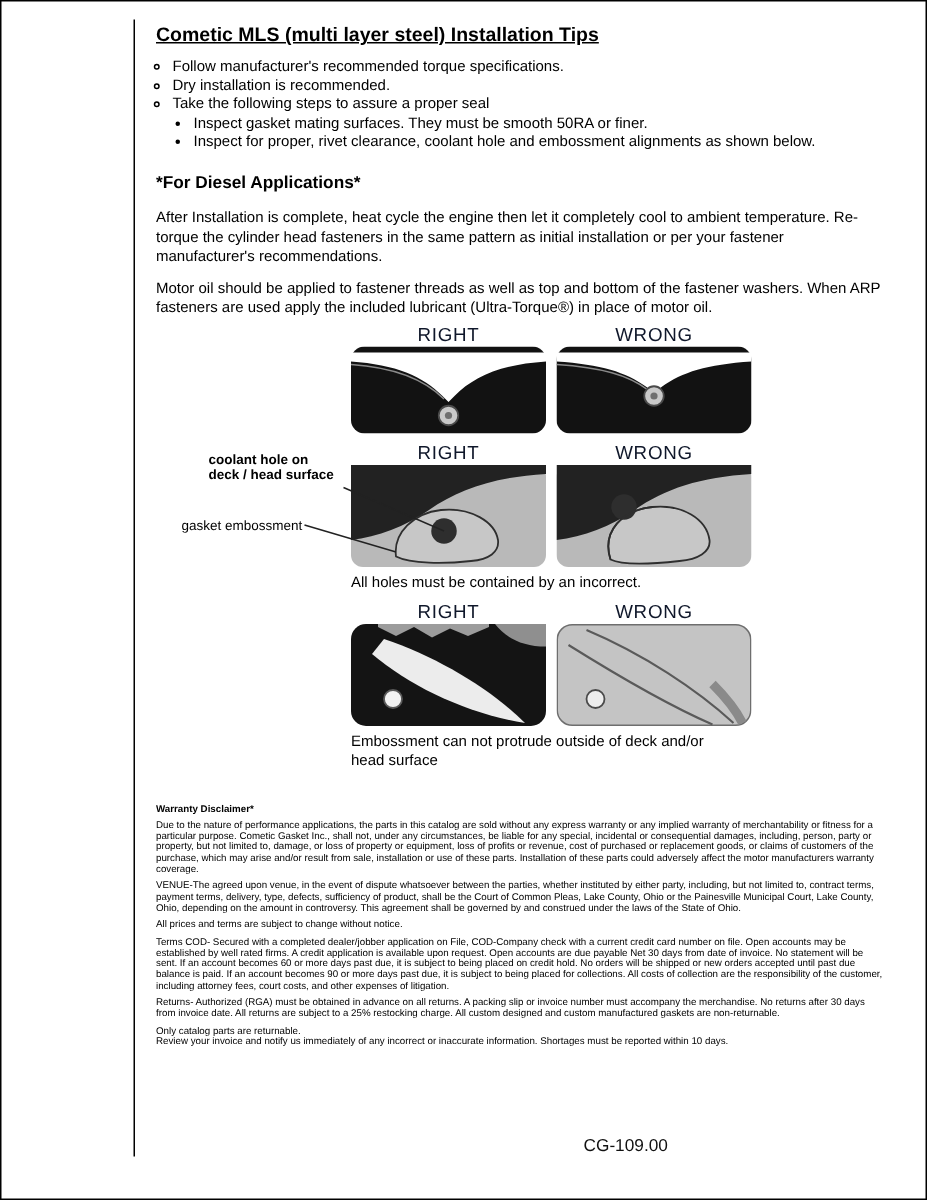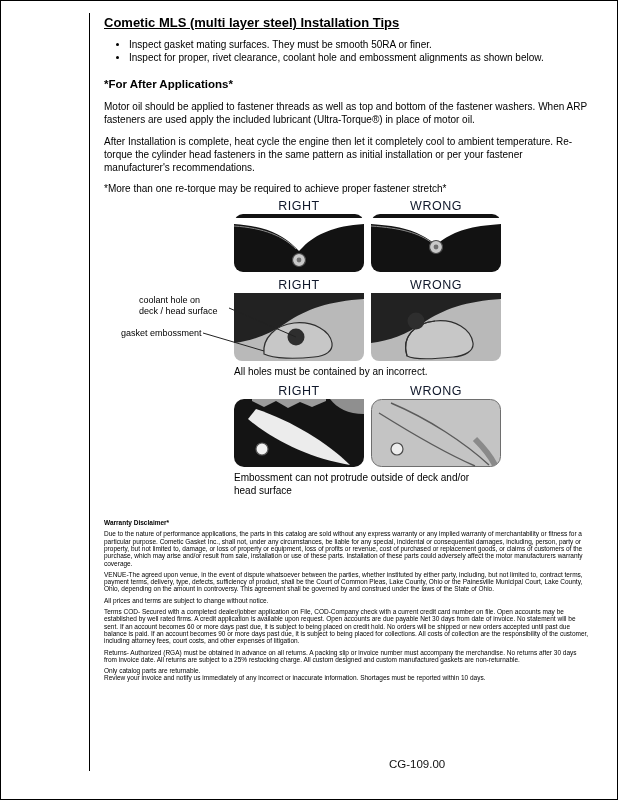--- a/index.html
+++ b/index.html
@@ -22,48 +22,52 @@
   .diag-row { margin-top:6px; }
   .diag-row.first { margin-top:0; }
   .labels { display:flex; gap:7px; height:15px; }
   .labels span { width:130px; text-align:center; font-size:12.5px; color:#0f172a; letter-spacing:0.5px; }
   .imgs { display:flex; gap:7px; }
   .imgs svg { display:block; }
   .caption { font-size:10px; margin-top:4px; line-height:13px; }
   .caption.wrap { width:252px; }
   .row2 { position:relative; }
   .ann { position:absolute; font-size:9px; line-height:10.5px; color:#000; }
-  .ann1 { left:-95px; top:17px; width:92px; }
+  .ann1 { left:-95px; top:6px; width:92px;font-weight:bold; }
   .ann2 { left:-113px; top:50px; width:95px; }
   .ann-lines { position:absolute; left:-120px; top:10px; pointer-events:none; }
 
   .legal { margin-top:22px; width:486px; font-size:6.5px; line-height:7.3px; }
   .legal-h { font-weight:bold; margin:0 0 4px 0; }
   .legal p { margin:0 0 4px 0; }
   .legal p.tight { margin-bottom:0; }
   .doc-num { position:absolute; left:388px; top:757px; font-size:11.5px; color:#111; }
 </style>
 </head>
 <body>
 
 <div class="page">
   <div class="left-rule"></div>
 
   <div class="content">
     <h1 class="title">Cometic MLS (multi layer steel) Installation Tips</h1>
 
+    <ul class="lvl1">
+      <li>Follow manufacturer's recommended torque specifications.</li>
+      <li>Dry installation is recommended.</li>
+      <li>Take the following steps to assure a proper seal</li>
+    </ul>
     <ul class="lvl2">
       <li>Inspect gasket mating surfaces.  They must be smooth 50RA or finer.</li>
       <li>Inspect for proper, rivet clearance, coolant hole and embossment alignments as shown below.</li>
     </ul>
 
-    <h2 class="h2">*For After Applications*</h2>
+    <h2 class="h2">*For Diesel Applications*</h2>
+    <p class="body mt9">After Installation is complete, heat cycle the engine then let it completely cool to ambient temperature. Re-torque the cylinder head fasteners in the same pattern as initial installation or per your fastener manufacturer's recommendations.</p>
     <p class="body">Motor oil should be applied to fastener threads as well as top and bottom of the fastener washers. When ARP fasteners are used apply the included lubricant (Ultra-Torque®) in place of motor oil.</p>
-    <p class="body mt9">After Installation is complete, heat cycle the engine then let it completely cool to ambient temperature. Re-torque the cylinder head fasteners in the same pattern as initial installation or per your fastener manufacturer's recommendations.</p>
-    <p class="body">*More than one re-torque may be required to achieve proper fastener stretch*</p>
 
     <div class="diagrams">
 
       <div class="diag-row first">
         <div class="labels">
           <span>RIGHT</span>
           <span>WRONG</span>
         </div>
         <div class="imgs">
           <svg width="130" height="58" viewBox="0 0 130 58">

